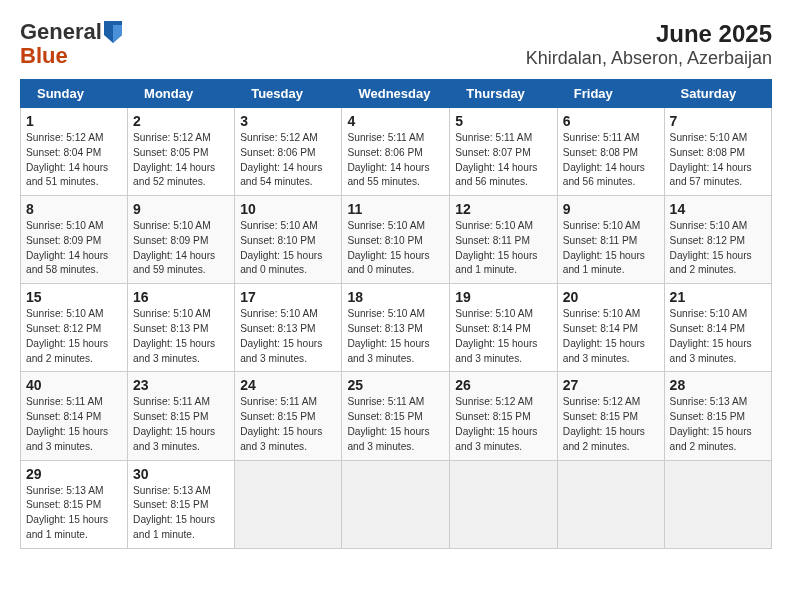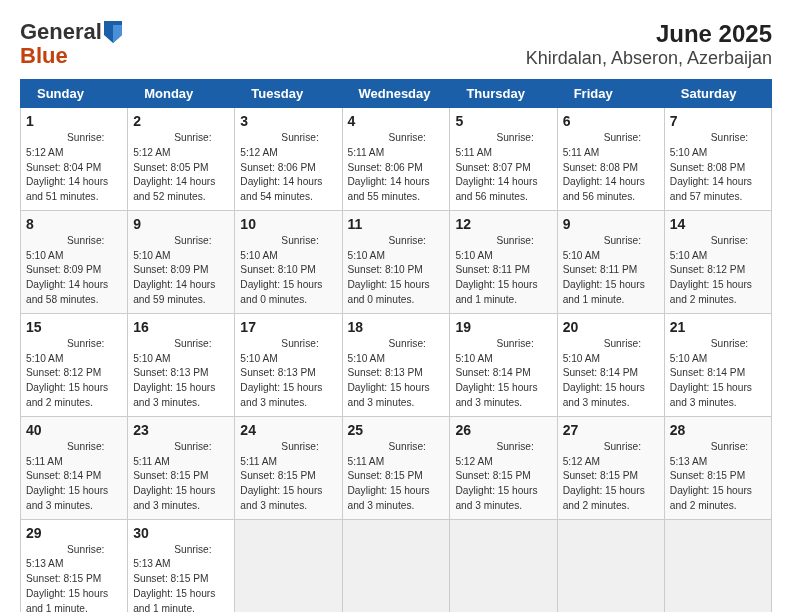--- a/index.html
+++ b/index.html
@@ -73,21 +73,20 @@
     .day-num {
       font-size: 14px;
       font-weight: bold;
       display: block;
       margin-bottom: 2px;
     }
     .day-info {
       font-size: 10.2px;
       line-height: 1.45;
       color: #333;
-      margin-left: 41px;
     }
     td.empty {
       background: #f0f0f0;
     }
   </style>
 </head>
 <body>
 
 <div class="header">
   <div class="logo">

